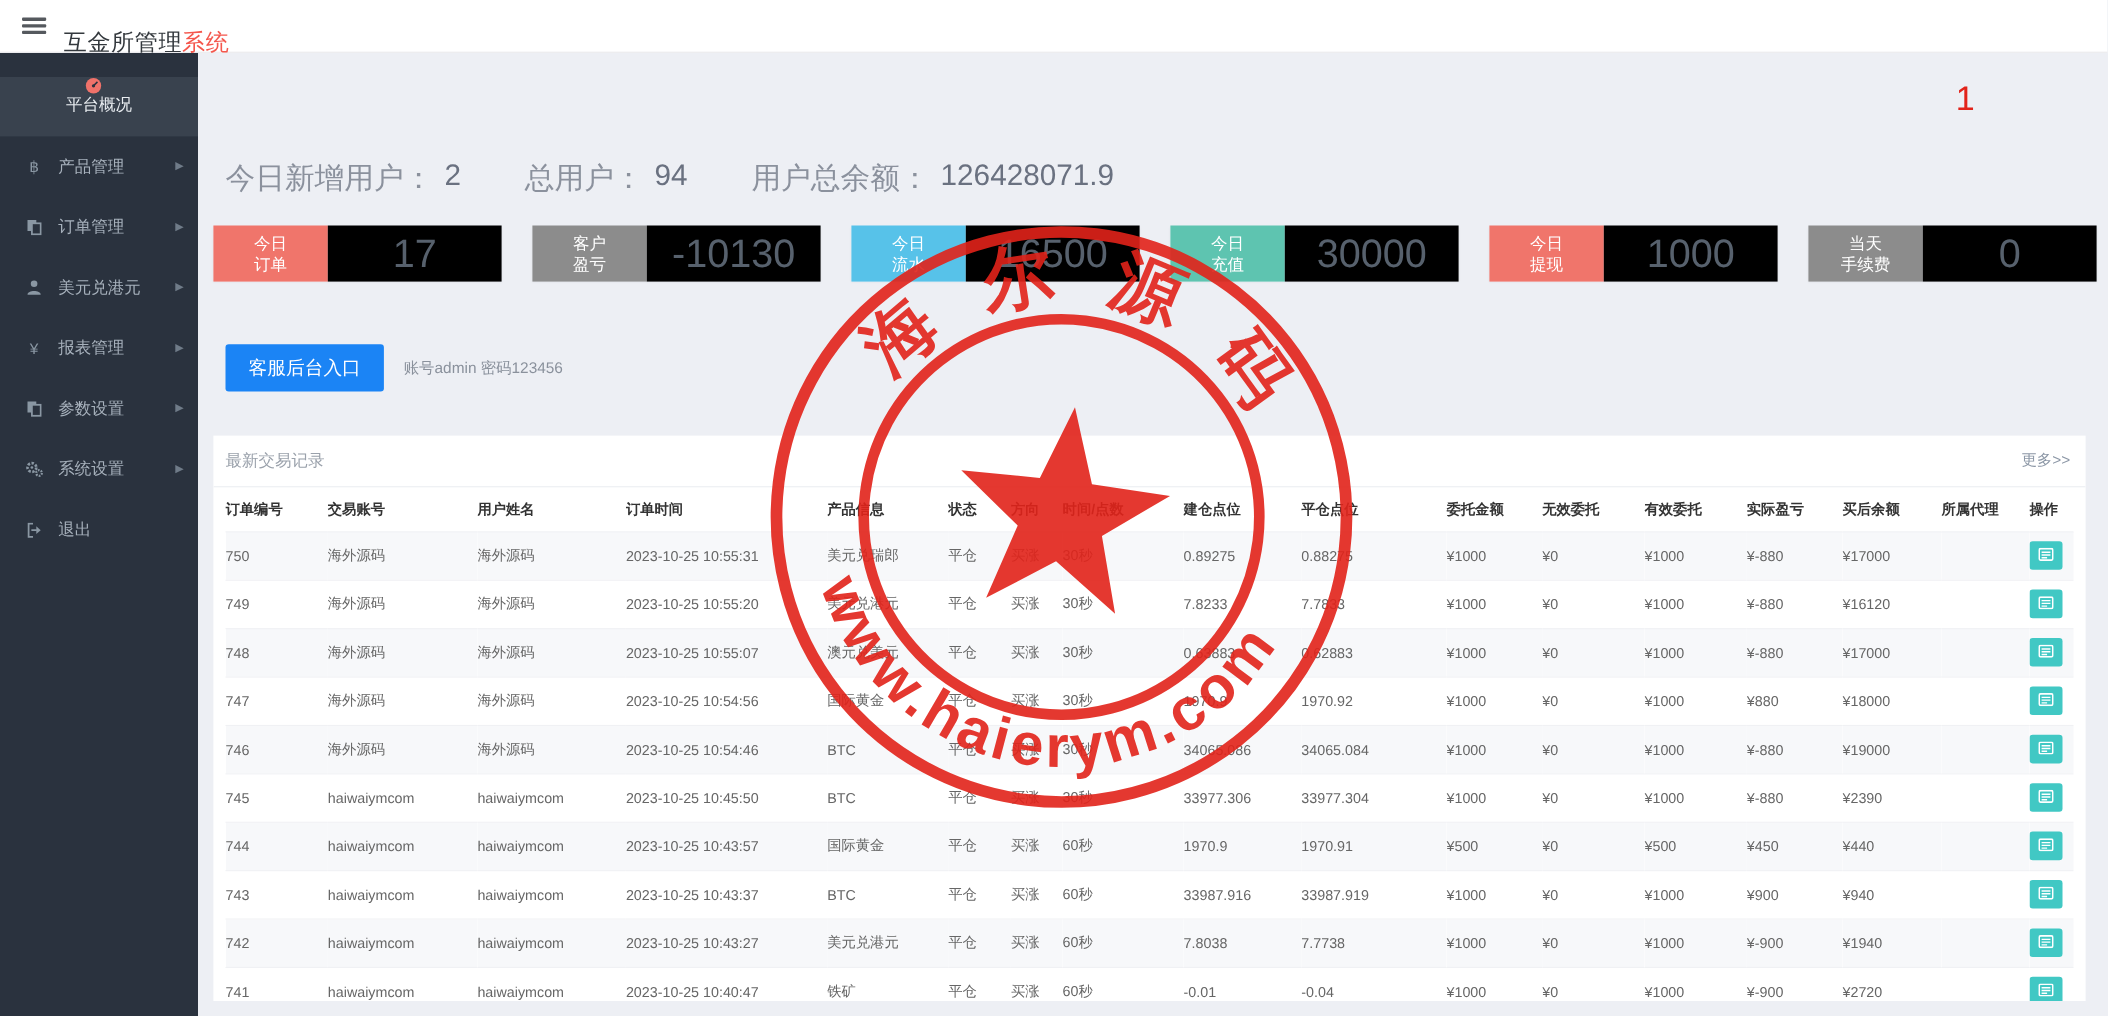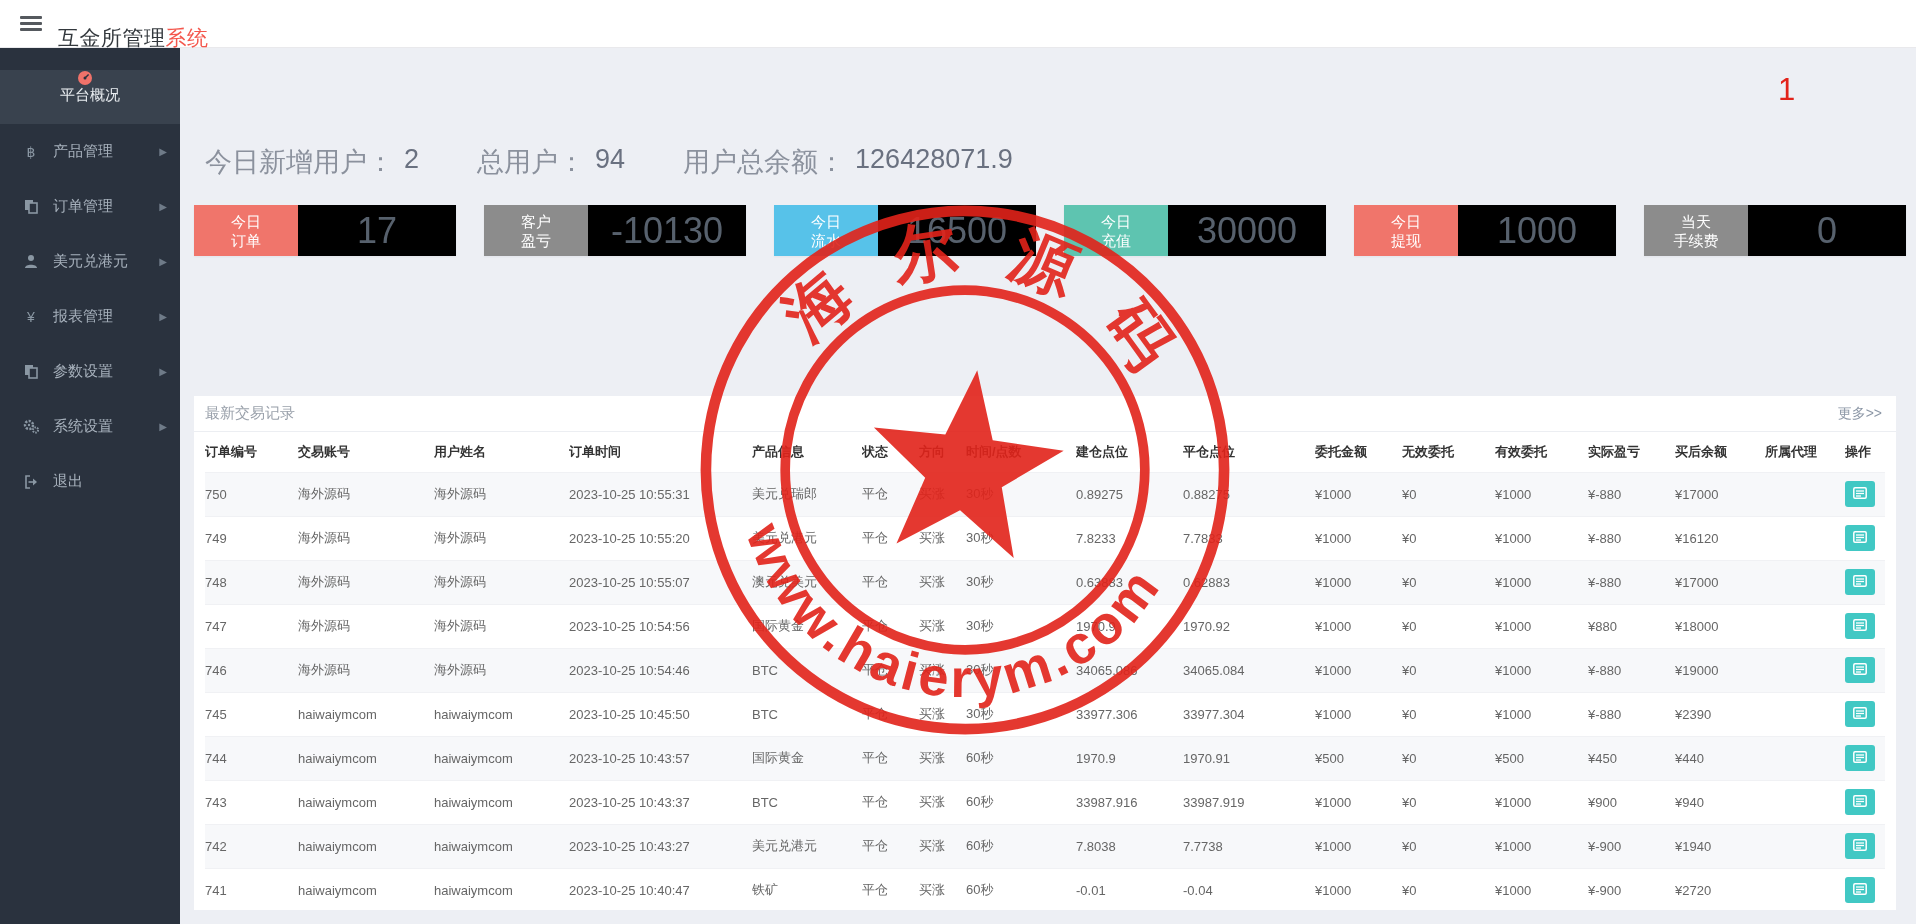--- a/index.html
+++ b/index.html
@@ -48,21 +48,21 @@
   .card-label {
     width:104px; color:#fff; font-size:15px; line-height:19px;
     display:flex; flex-direction:column; align-items:center; justify-content:center; text-align:center;
   }
   .card-value { flex:1; background:#000000; display:flex; align-items:center; justify-content:center; font-size:36px; color:#57616d; }
   .service { position:absolute; left:25px; top:265px; display:flex; align-items:center; }
   .service-btn { background:#1b84f5; color:#fff; font-size:17px; padding:10px 21px; border:none; border-radius:3px; cursor:pointer; }
   .service-hint { margin-left:18px; color:#8a919c; font-size:14px; }
   
   .tcard { position:absolute; left:14px; top:348px; width:1702px; height:514px; background:#fff; overflow:hidden; }
-  .tcard-head { height:36px; display:flex; align-items:center; padding:0 14px 0 11px; border-bottom:1px solid #eceef2; }
+  .tcard-head { height:47px; display:flex; align-items:center; padding:0 14px 0 11px; border-bottom:1px solid #eceef2; }
   .tcard-title { color:#9aa1ab; font-size:15px; }
   .more-link { margin-left:auto; color:#8c97a6; font-size:14px; cursor:pointer; }
   table.trades { border-collapse:collapse; table-layout:fixed; width:1680px; margin-left:11px; }
   .trades th {
     height:40px; text-align:left; font-size:13px; color:#333; font-weight:bold;
     padding:0 4px 0 0; white-space:nowrap; overflow:hidden;
   }
   .trades td {
     height:44px; font-size:13px; color:#666; border-top:1px solid #f0f1f4;
     padding:0 4px 0 0; white-space:nowrap; overflow:hidden;
@@ -221,20 +221,24 @@
         <div class="card-value">1000</div>
       </div>
       <div class="card">
         <div class="card-label" style="background: rgb(140, 140, 140);">
           <span>当天</span>
           <span>手续费</span>
         </div>
         <div class="card-value">0</div>
       </div>
     </div>
+  <div class="service">
+    <button class="service-btn">客服后台入口</button>
+    <span class="service-hint">账号admin 密码123456</span>
+  </div>
   <div class="tcard">
     <div class="tcard-head">
       <span class="tcard-title">最新交易记录</span>
       <span class="more-link">更多&gt;&gt;</span>
     </div>
     <table class="trades">
       <colgroup>
         <col style="width:93px">
           <col style="width:136px">
           <col style="width:135px">

